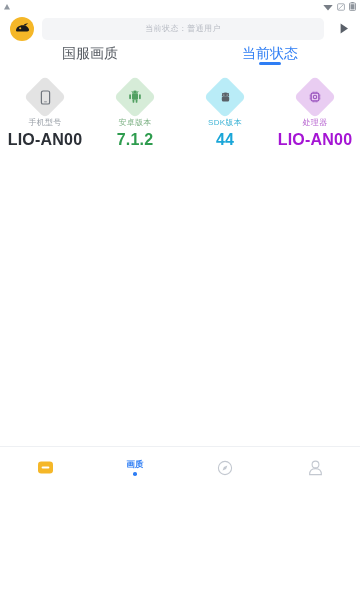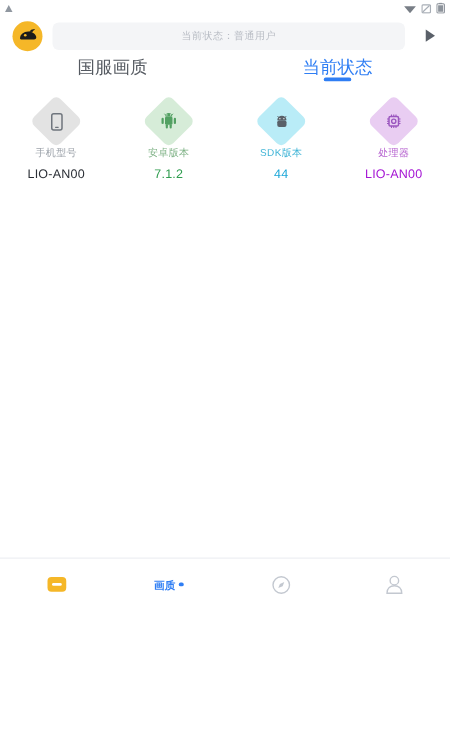--- a/index.html
+++ b/index.html
@@ -86,34 +86,34 @@
     transform:rotate(45deg);
     border-radius:5px;
   }
   .dia-glyph { position:relative; z-index:2; display:block; }
   .cell-label {
     margin-top:6px;
     font-size:8px; letter-spacing:.3px; line-height:10px;
   }
   .cell-value {
     margin-top:5px;
-    font-size:10px; font-weight:normal; letter-spacing:.2px; line-height:13px;
+    font-size:16px; font-weight:bold; letter-spacing:.2px; line-height:13px;
   }
 
   
   .bottomnav {
     position:absolute; left:0; bottom:0;
     width:360px; height:42px;
     border-top:1px solid #eef0f3;
     background:#ffffff;
     display:flex; align-items:center;
   }
   .navitem {
     flex:1 1 0;
-    display:flex; flex-direction:row; align-items:center; justify-content:center;
+    display:flex; flex-direction:column; align-items:center; justify-content:center;
     gap:3px; height:100%;
   }
   .nav-label {
     font-size:8.5px; line-height:10px; color:#2f7ef4; font-weight:bold;
   }
   .nav-dot {
     width:3.5px; height:3.5px; border-radius:50%; background:#2f7ef4;
   }
 </style>
 </head>

